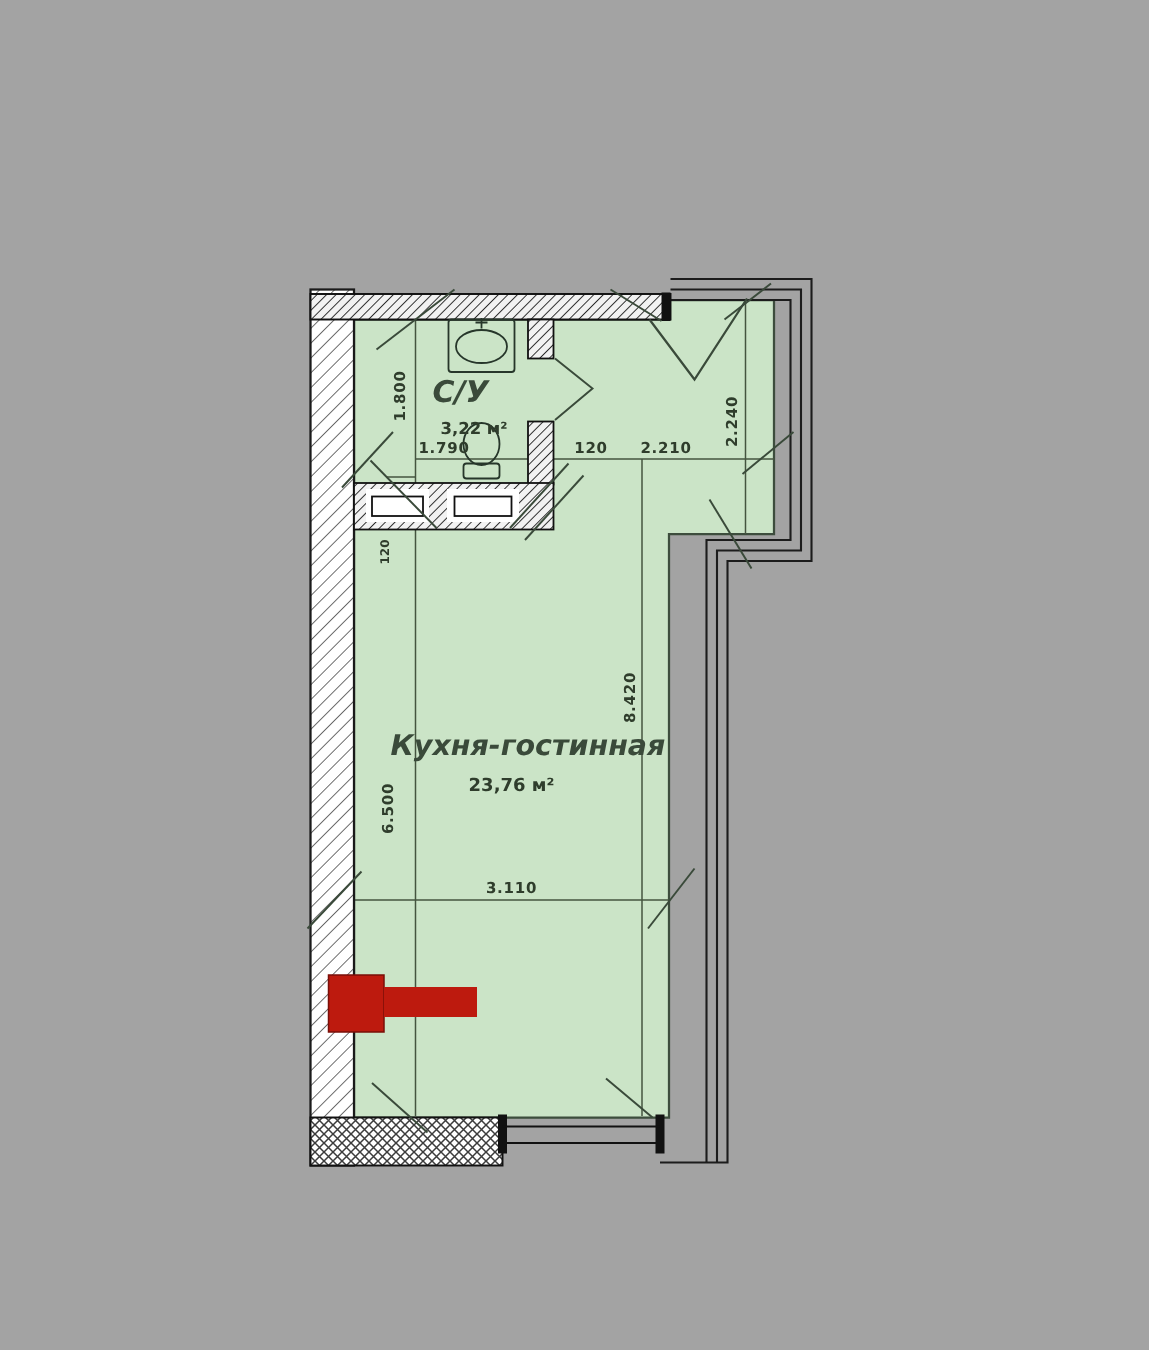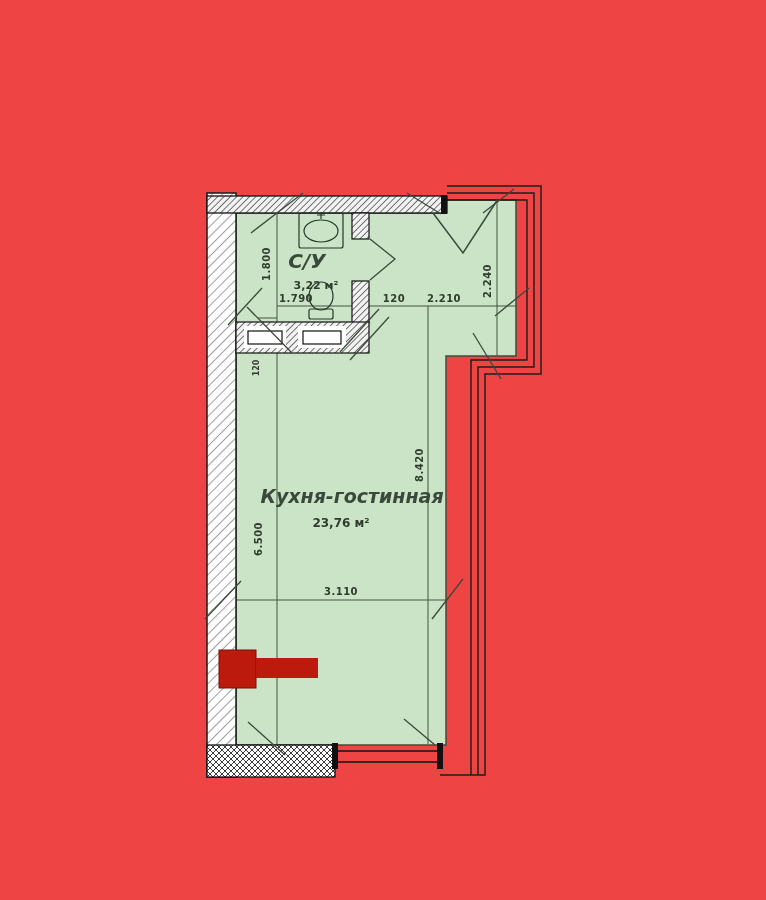--- a/index.html
+++ b/index.html
@@ -1,19 +1,19 @@
 <!DOCTYPE html>
 <html><head>
 <meta charset="utf-8">
 <style>
   html,body{margin:0;padding:0;background:#ffffff;}
   .canvas{
     position:relative;
     width:766px;height:900px;
-    background:#ef4444;
+    background:#a3a3a3;
     font-family:"DejaVu Sans",sans-serif;
     overflow:hidden;
   }
   svg{position:absolute;left:0;top:0;}
   text{font-family:"DejaVu Sans",sans-serif;}
   .room-name{font-style:italic;font-weight:600;fill:#3a4a3a;}
   .room-area{font-weight:bold;fill:#2f3d2c;}
   .dim{font-weight:bold;font-size:10px;fill:#2f3d2c;letter-spacing:.5px;}
   .dim-sm{font-weight:bold;font-size:8px;fill:#2f3d2c;}
 </style>

